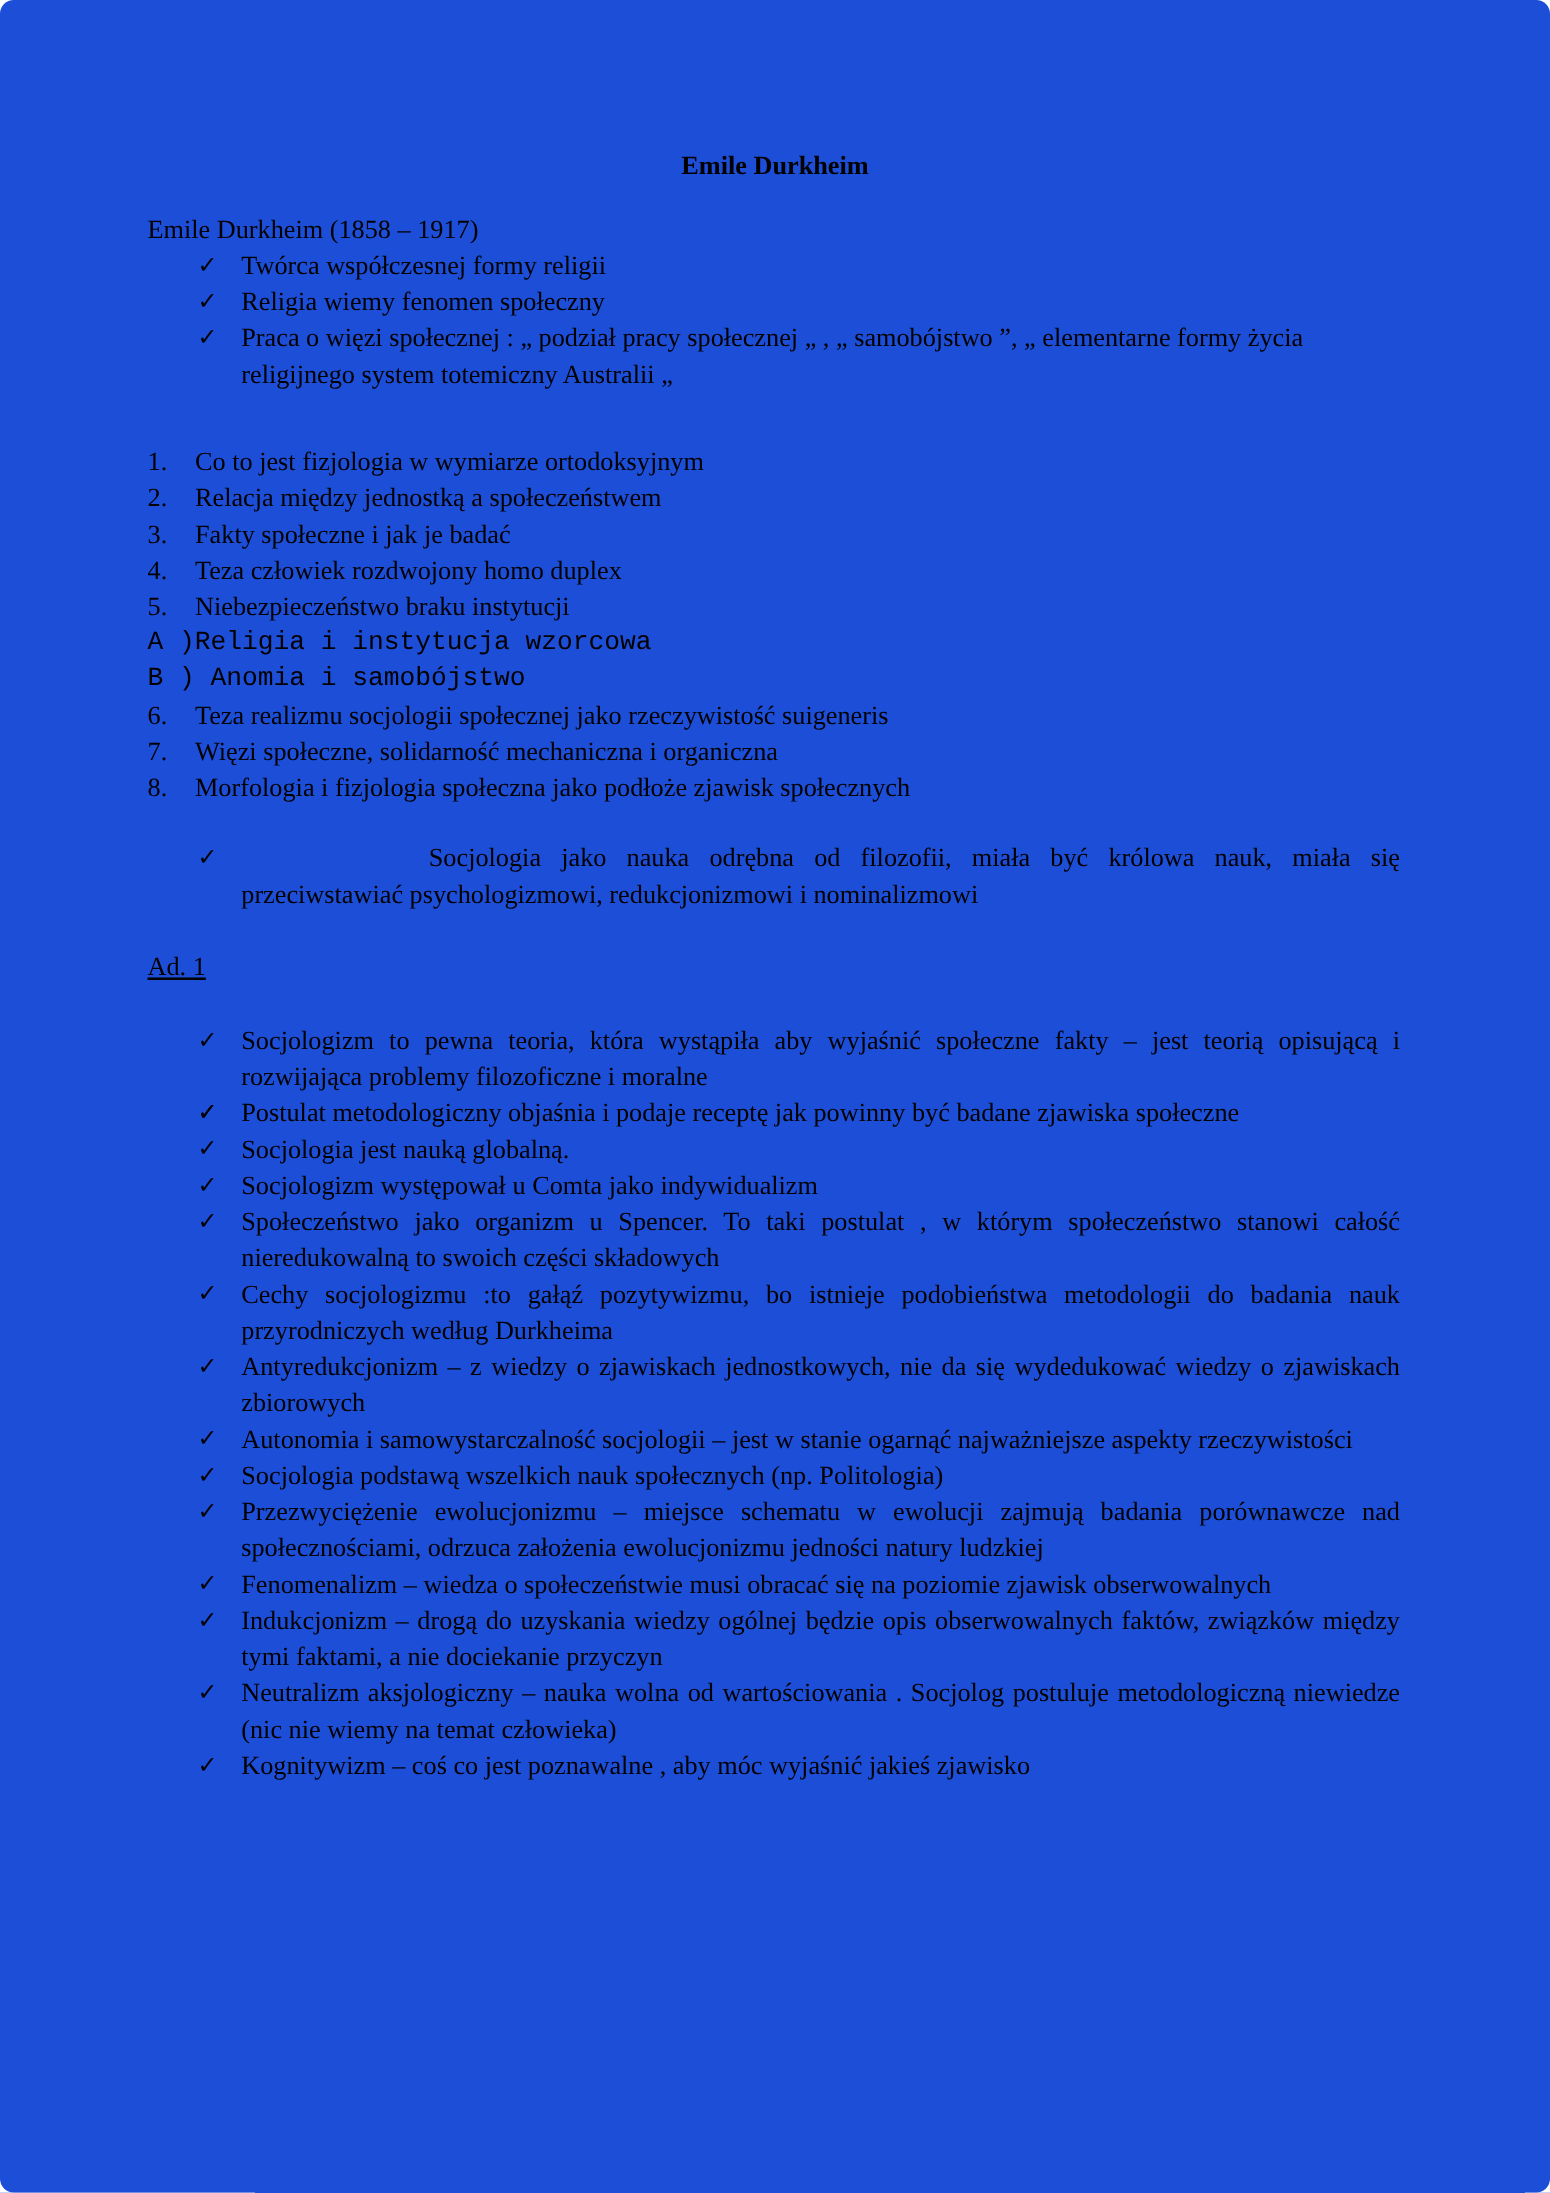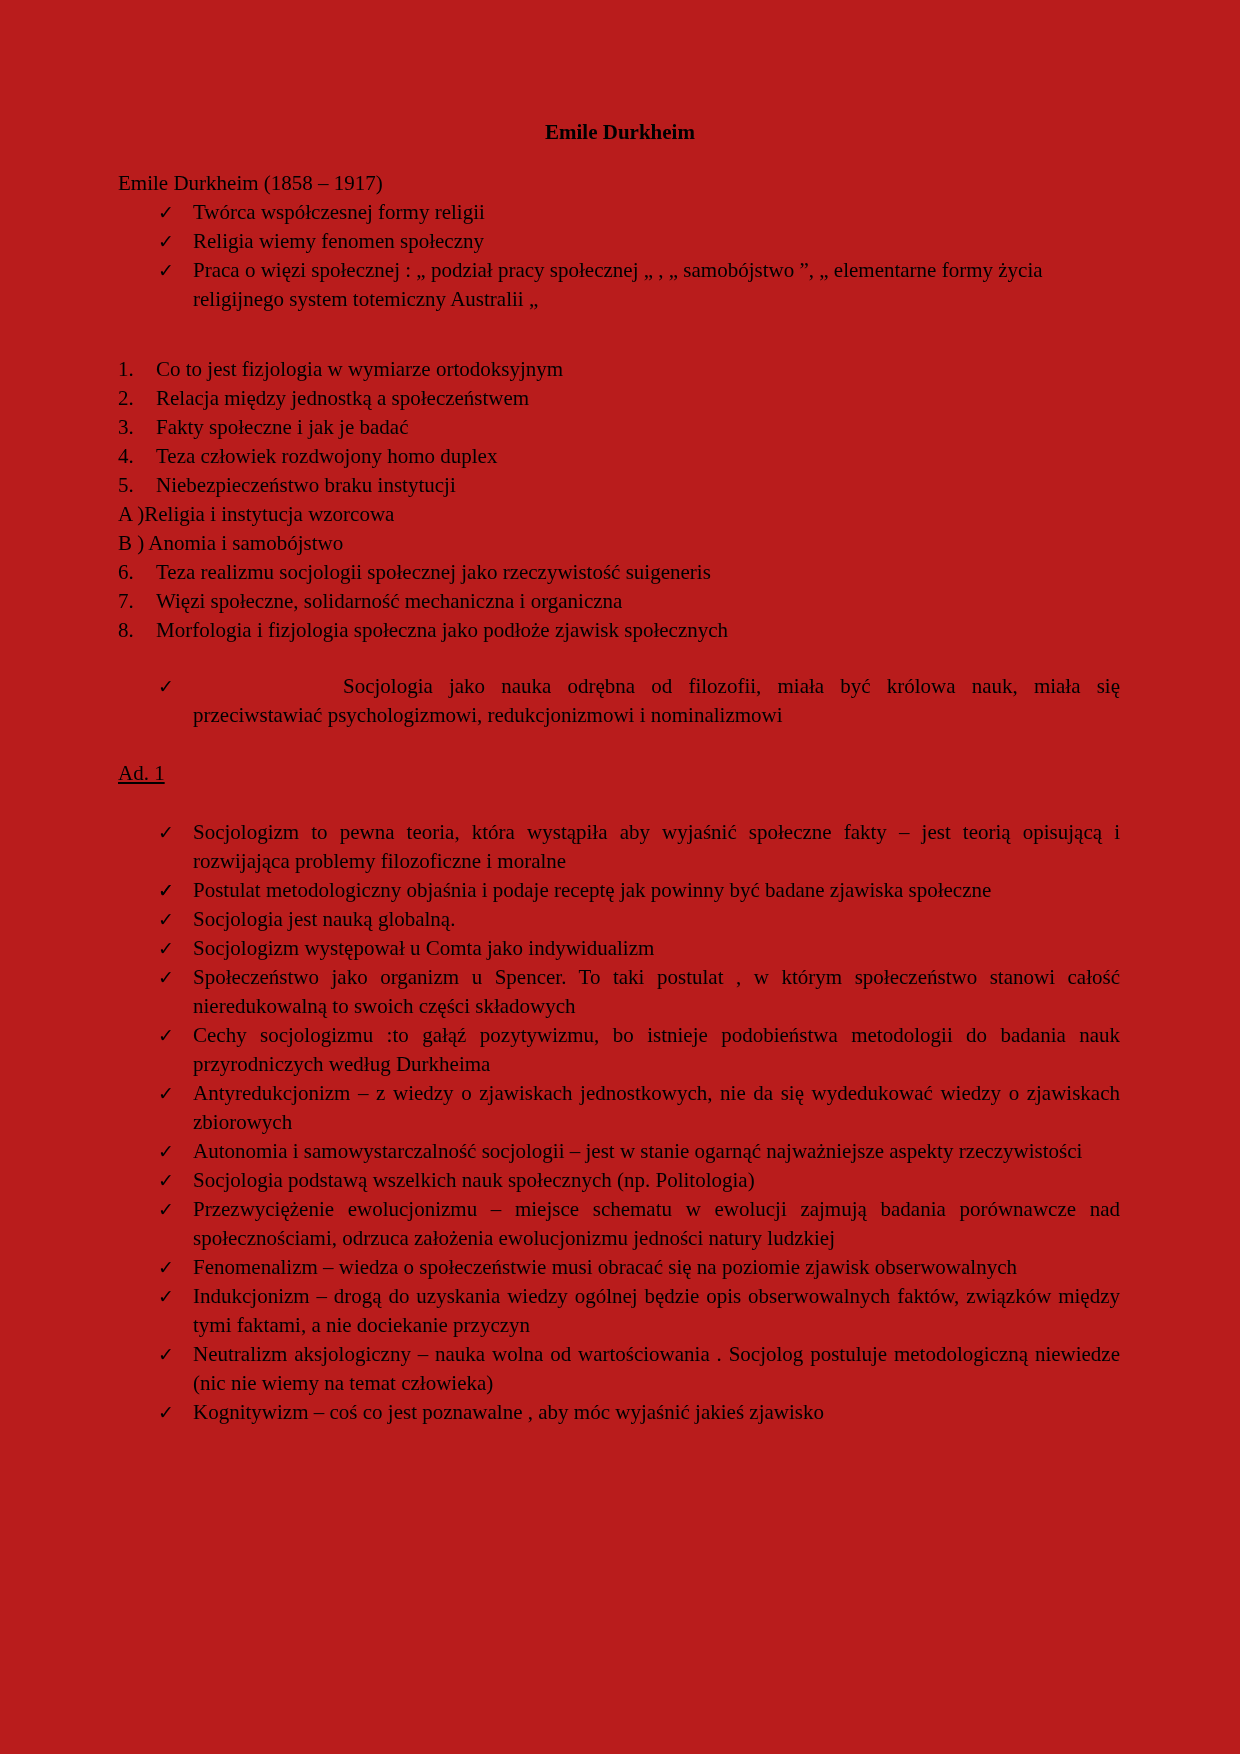--- a/index.html
+++ b/index.html
@@ -1,30 +1,30 @@
 <!DOCTYPE html>
 <html><head>
 <meta charset="utf-8">
 <style>
   html, body { margin: 0; padding: 0; background: #ffffff; }
   body { width: 1240px; height: 1754px; position: relative; overflow: hidden;
          font-family: "Liberation Serif", "DejaVu Serif", serif; color: #000; }
-  .page { position: absolute; left: 0; top: 0; width: 1240px; height: 1754px; background: #b91c1c; }
+  .page { position: absolute; left: 0; top: 0; width: 1240px; height: 1754px; background: #1d4ed8; border-radius: 11px; }
   .title { position: absolute; top: 118px; left: 0; width: 1240px; text-align: center;
            font-weight: bold; font-size: 21px; line-height: 29px; }
   .block { position: absolute; left: 118px; width: 1002px; font-size: 21px; line-height: 29px; }
   .plain { margin: 0; }
   ul.checks { list-style: none; margin: 0; padding: 0; }
   ul.checks li { position: relative; padding-left: 75px; text-align: justify; }
   ul.checks li .chk { position: absolute; left: 40px; top: 0; font-size: 19px; }
   ul.checks.left li { text-align: left; }
   ol.nums { list-style: none; margin: 0; padding: 0; }
   ol.nums li { position: relative; padding-left: 38px; }
   ol.nums li .num { position: absolute; left: 0; top: 0; }
-  .sub { margin: 0; }
+  .sub { margin: 0; font-family: Liberation Mono, monospace; }
   .indent-first { display: inline-block; width: 150px; }
 </style>
 </head>
 <body>
 
 <div class="page">
 
   <div class="title">Emile Durkheim</div>
 
   <div class="block" style="top:169px;">

